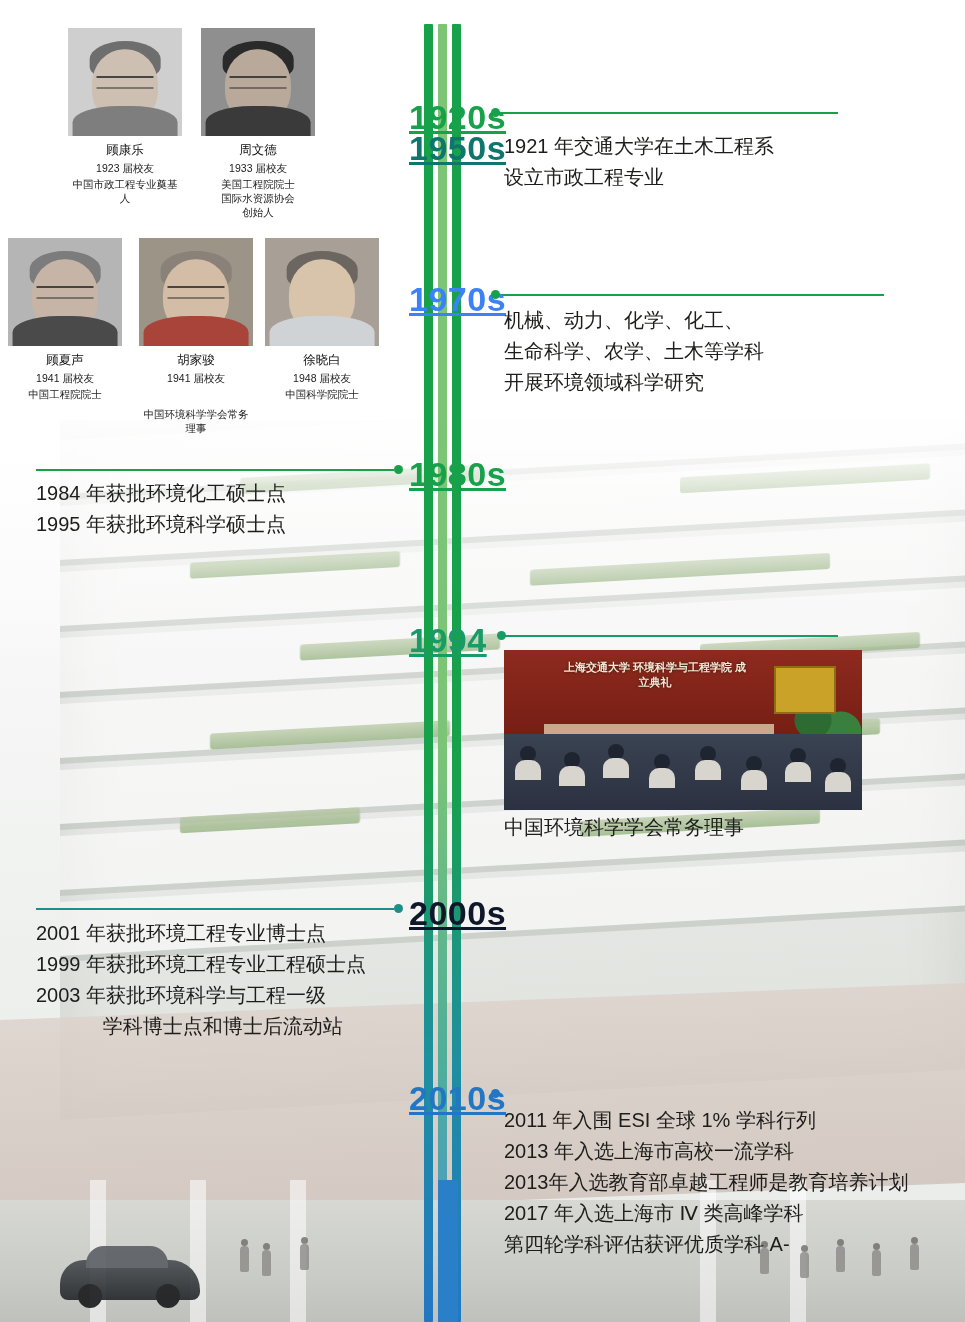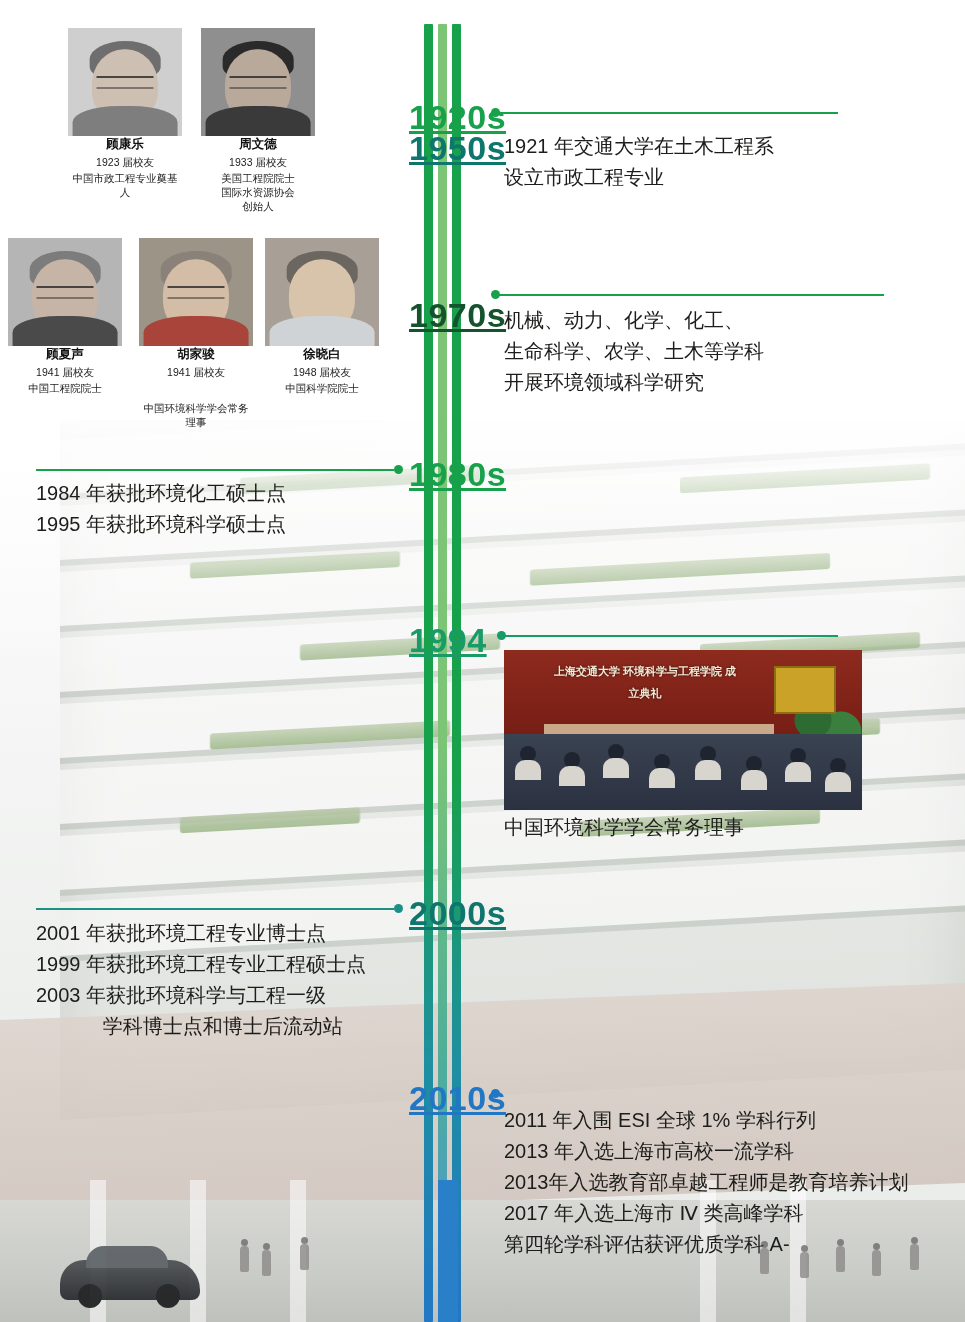--- a/index.html
+++ b/index.html
@@ -112,32 +112,32 @@
   }
   .pframe .body{
     position:absolute;left:50%;bottom:-6%;transform:translateX(-50%);
     width:92%;height:34%;border-radius:44% 44% 0 0;
   }
   .pframe .glasses{
     position:absolute;left:50%;top:44%;transform:translateX(-50%);
     width:50%;height:9%;border-top:2px solid rgba(30,30,30,.75);
     border-bottom:2px solid rgba(30,30,30,.45);
   }
-  .pname{font-size:12.5px;font-weight:bold;color:#111;}
+  .pname{font-size:12.5px;font-weight:normal;color:#111;margin-top:6px;}
   .pmeta{font-size:10.5px;line-height:14px;color:#222;margin-top:2px;}
 
   
   #ceremony{
     position:absolute;left:504px;top:650px;width:358px;height:160px;z-index:6;
     overflow:hidden;background:#7a1d16;
   }
   #cer-wall{position:absolute;inset:0;background:linear-gradient(180deg,#8e2a1e 0%,#6f1a12 70%,#5c140e 100%);}
   #cer-banner{
-    position:absolute;left:46px;top:10px;width:190px;height:62px;
-    color:#f3ead6;font-size:11px;line-height:22px;text-align:center;font-weight:bold;
+    position:absolute;left:56px;top:10px;width:190px;height:62px;
+    color:#f3ead6;font-size:11px;line-height:15px;text-align:center;font-weight:bold;
     text-shadow:0 0 3px rgba(0,0,0,.6);
   }
   #cer-plaque{
     position:absolute;right:26px;top:16px;width:58px;height:44px;background:#c9a227;
     border:2px solid #8c6f13;
   }
   #cer-table{position:absolute;left:40px;top:74px;width:230px;height:18px;background:#caa98a;}
   #cer-crowd{position:absolute;left:0;bottom:0;width:100%;height:76px;
     background:linear-gradient(180deg,#3a4352 0%,#2b3140 100%);}
   .head{position:absolute;width:16px;height:16px;border-radius:50%;background:#1f2530;}
@@ -214,21 +214,21 @@
 </div>
 
 <div class="year" style="left:409px;top:98px;color:#17a14b;">1920s</div>
 <div class="dot" style="left:491px;top:108px;background:#17a14b;"></div>
 <div class="hline" style="left:498px;top:112px;width:340px;background:#17a14b;"></div>
 
 <div class="year" style="left:409px;top:129px;color:#0f766e;">1950s</div>
 <div class="txt right" style="top:131px;">1921 年交通大学在土木工程系
 设立市政工程专业</div>
 
-<div class="year" style="left:409px;top:296px;color:#14532d;">1970s</div>
+<div class="year" style="left:409px;top:280px;color:#3b82f6;">1970s</div>
 <div class="dot" style="left:491px;top:290px;background:#17a14b;"></div>
 <div class="hline" style="left:498px;top:294px;width:386px;background:#17a14b;"></div>
 <div class="txt right" style="top:305px;">机械、动力、化学、化工、
 生命科学、农学、土木等学科
 开展环境领域科学研究</div>
 
 <div class="year" style="left:409px;top:455px;color:#17a14b;">1980s</div>
 <div class="dot" style="left:394px;top:465px;background:#17a14b;"></div>
 <div class="hline" style="left:36px;top:469px;width:358px;background:#17a14b;"></div>
 <div class="txt left" style="top:478px;">1984 年获批环境化工硕士点
@@ -260,21 +260,21 @@
     <div class="head" style="left:242px;top:22px;"></div>
       <div class="shirt" style="left:237px;top:36px;"></div>
     <div class="head" style="left:286px;top:14px;"></div>
       <div class="shirt" style="left:281px;top:28px;"></div>
     <div class="head" style="left:326px;top:24px;"></div>
       <div class="shirt" style="left:321px;top:38px;"></div>
   </div>
 </div>
 <div class="txt right" style="top:812px;">中国环境科学学会常务理事</div>
 
-<div class="year" style="left:409px;top:894px;color:#0f766e;">2000s</div>
+<div class="year" style="left:409px;top:894px;color:#0f172a;">2000s</div>
 <div class="dot" style="left:394px;top:904px;background:#1e8f86;"></div>
 <div class="hline" style="left:36px;top:908px;width:358px;background:#1e8f86;"></div>
 <div class="txt left" style="top:918px;">2001 年获批环境工程专业博士点
 1999 年获批环境工程专业工程硕士点
 2003 年获批环境科学与工程一级
             学科博士点和博士后流动站</div>
 
 <div class="year" style="left:409px;top:1079px;color:#2277c4;">2010s</div>
 <div class="dot" style="left:491px;top:1089px;background:#2277c4;"></div>
 <div class="txt right" style="top:1105px;">2011 年入围 ESI 全球 1% 学科行列

